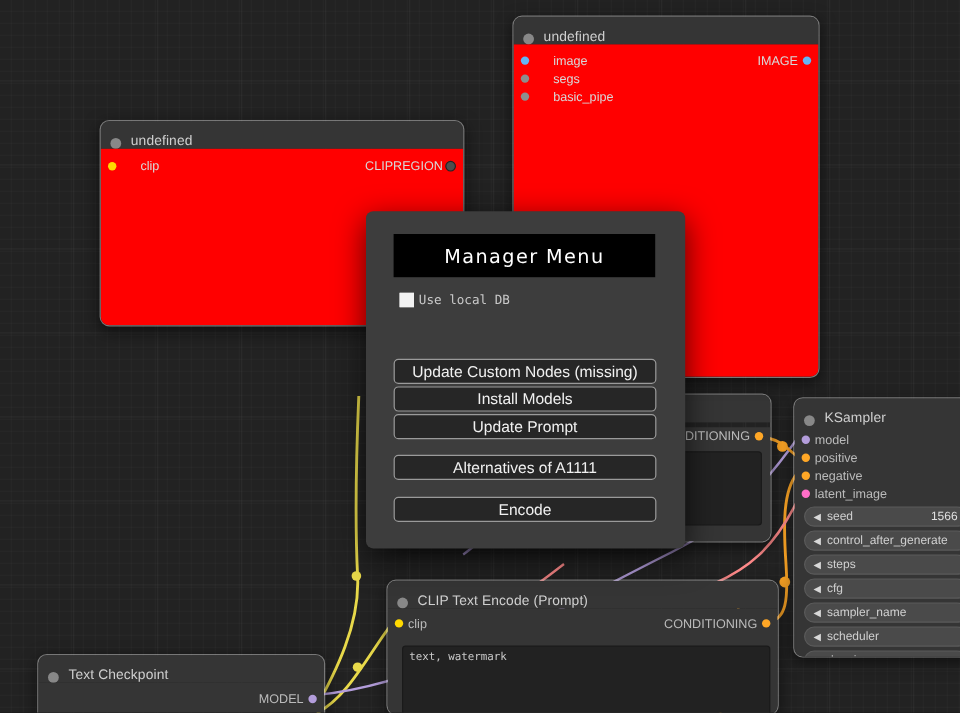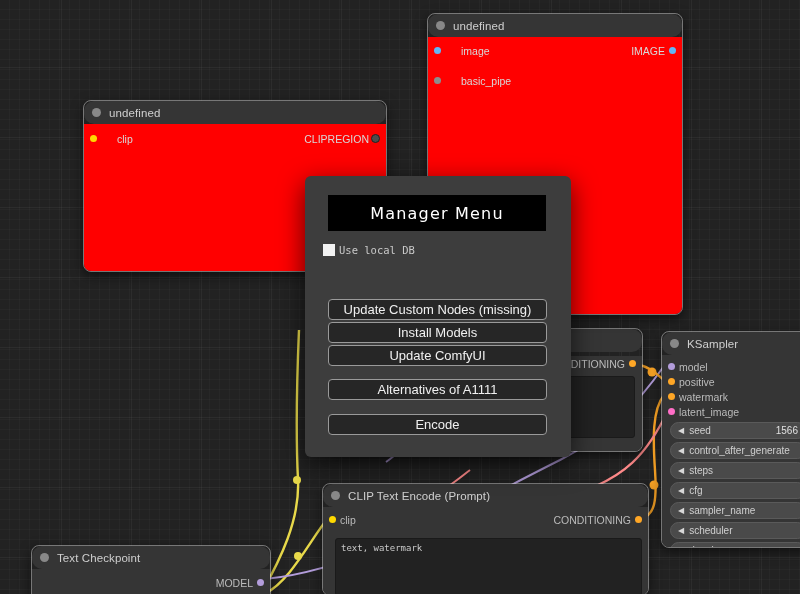--- a/index.html
+++ b/index.html
@@ -21,22 +21,22 @@
   #links{position:absolute;left:0;top:0;width:800px;height:594px;}
 
   
   .node{
     position:absolute;border-radius:8px;
     box-shadow:0 4px 12px rgba(0,0,0,0.55);
     border:1px solid rgba(190,190,190,0.55);
     overflow:hidden;
   }
   .node .title{
-    height:23px;background:#353535;display:flex;align-items:center;
-    padding-left:8px;gap:8px;border-radius:10px;
+    height:23px;background:#353535;display:flex;align-items:flex-end;
+    padding-left:8px;gap:8px;
   }
   .node .title .dot{
     width:9px;height:9px;border-radius:50%;background:#888;flex:none;
   }
   .node .title .tname{
     color:#cfcfcf;font-size:11.5px;letter-spacing:.1px;white-space:nowrap;
   }
   .node .body{background:#353535;}
 
   
@@ -78,21 +78,21 @@
     background:#3d3d3d;border-radius:6px;
     box-shadow:0 8px 26px rgba(0,0,0,0.65);
     padding:0;box-sizing:border-box;
   }
   #mgr .mtitle{
     position:absolute;left:23px;top:19px;width:218px;height:36px;background:#000;
     color:#ffffff;font-size:16px;display:flex;align-items:center;justify-content:center;
     letter-spacing:1.2px;font-family:"DejaVu Sans",sans-serif;
   }
   #mgr .chkrow{
-    position:absolute;left:18px;top:68px;display:flex;align-items:center;gap:4px;
+    position:absolute;left:28px;top:68px;display:flex;align-items:center;gap:4px;
   }
   #mgr .chkbox{width:10px;height:10px;background:#f2f2f2;border:1px solid #f2f2f2;}
   #mgr .chklabel{color:#c9c9c9;font-size:10.5px;font-family:"DejaVu Sans Mono",monospace;}
   .mbtn{
     position:absolute;left:23px;width:219px;height:21px;
     background:#262626;border:1px solid #9a9a9a;border-radius:4px;
     color:#f0f0f0;font-size:13px;display:flex;align-items:center;justify-content:center;
     box-sizing:border-box;cursor:pointer;white-space:nowrap;
   }
 </style>
@@ -160,20 +160,24 @@
   <div class="node err" style="left:427px;top:13px;width:254px;height:300px;">
     <div class="title">
       <span class="dot"></span>
       <span class="tname">undefined</span>
     </div>
     <div class="body err" style="height:277px;position:relative;">
       <div class="port-row pin" style="position:absolute;left:0;top:6px;width:100%;">
         <span class="pdot" style="background:#64b5f6;"></span>
         <span class="plabel">image</span>
       </div>
+      <div class="port-row pin" style="position:absolute;left:0;top:21px;width:100%;">
+        <span class="pdot" style="background:#8d8d8d;"></span>
+        <span class="plabel">segs</span>
+      </div>
       <div class="port-row pin" style="position:absolute;left:0;top:36px;width:100%;">
         <span class="pdot" style="background:#8d8d8d;"></span>
         <span class="plabel">basic_pipe</span>
       </div>
       <div class="port-row pout" style="position:absolute;right:0;top:6px;width:100%;">
         <span class="plabel">IMAGE</span>
         <span class="pdot" style="background:#64b5f6;"></span>
       </div>
     </div>
   </div>
@@ -187,21 +191,21 @@
       <div class="port-row pin">
         <span class="pdot" style="background:#b39ddb;"></span>
         <span class="plabel">model</span>
       </div>
       <div class="port-row pin">
         <span class="pdot" style="background:#ffa726;"></span>
         <span class="plabel">positive</span>
       </div>
       <div class="port-row pin">
         <span class="pdot" style="background:#ffa726;"></span>
-        <span class="plabel">watermark</span>
+        <span class="plabel">negative</span>
       </div>
       <div class="port-row pin">
         <span class="pdot" style="background:#ff6ec7;"></span>
         <span class="plabel">latent_image</span>
       </div>
 
       <div class="widget">
         <span class="wlabel">
             <span class="arrow">◀</span>
           <span>seed</span>
@@ -291,18 +295,18 @@
   <div id="mgr">
     <div class="mtitle">Manager Menu</div>
 
     <div class="chkrow">
       <span class="chkbox"></span>
       <span class="chklabel">Use local DB</span>
     </div>
 
     <div class="mbtn" style="top:123px;">Update Custom Nodes (missing)</div>
     <div class="mbtn" style="top:146px;">Install Models</div>
-    <div class="mbtn" style="top:169px;">Update ComfyUI</div>
+    <div class="mbtn" style="top:169px;">Update Prompt</div>
     <div class="mbtn" style="top:203px;">Alternatives of A1111</div>
     <div class="mbtn" style="top:238px;">Encode</div>
   </div>
 
 </div>
 
 </body></html>

